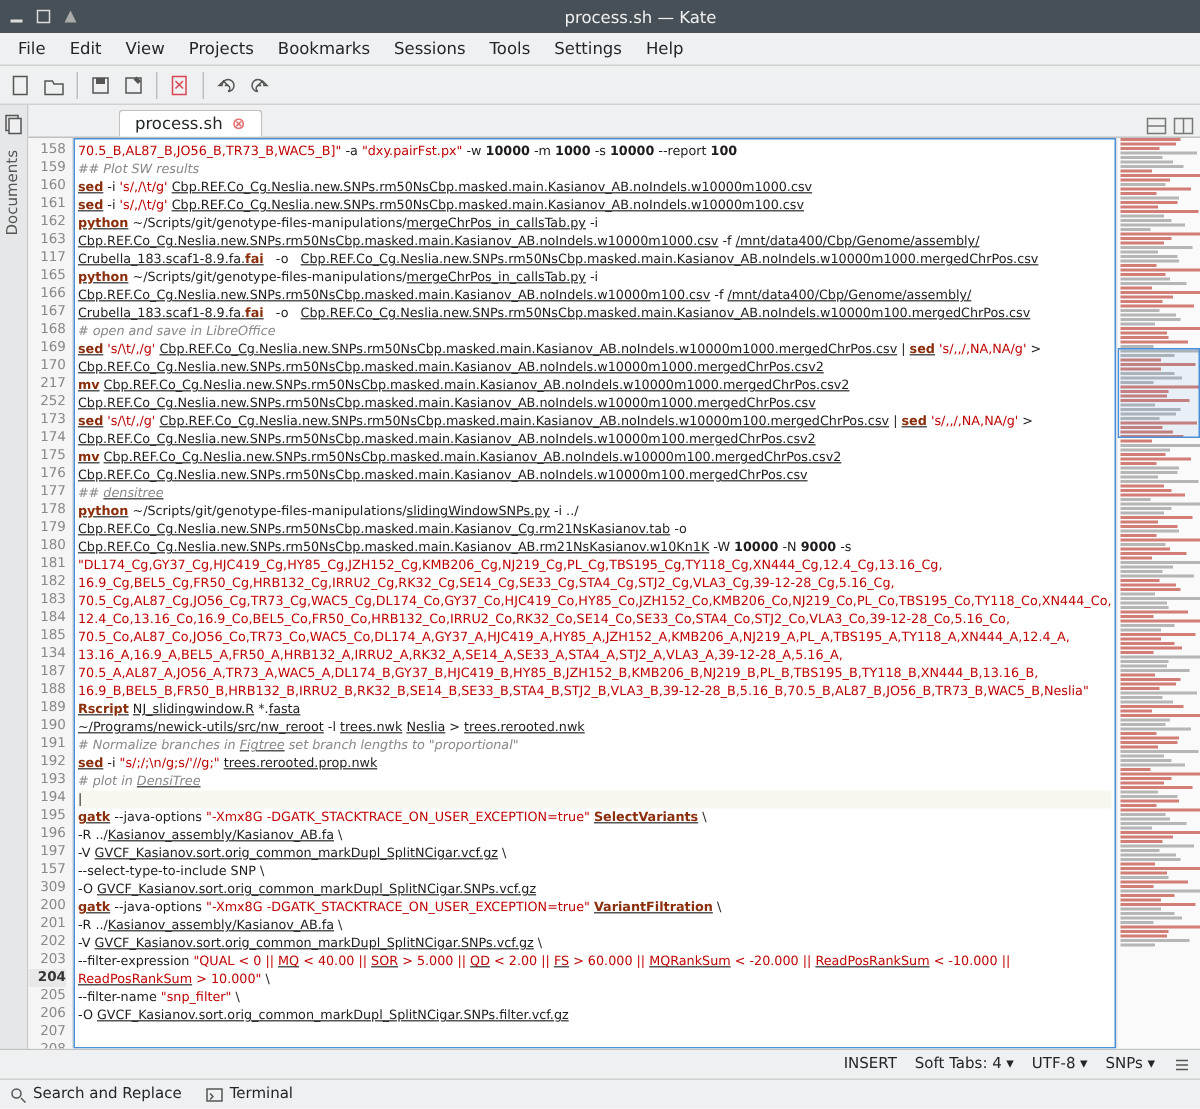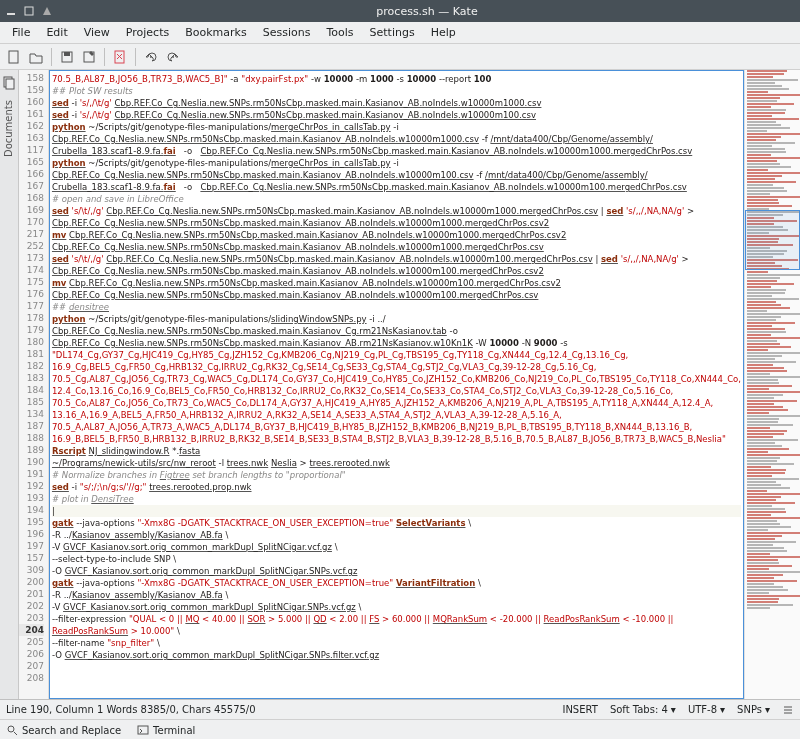--- a/index.html
+++ b/index.html
@@ -27,21 +27,21 @@
 .code .line.cur { background: #f7f7f0; }
 .minimap { width: 56px; background: #fafafa; border-left: 1px solid #e0e0e0; position: relative; overflow: hidden; }
 .minimap .mm-content { position: absolute; top: 0; left: 2px; right: 2px; }
 .minimap .mm-line { height: 2px; margin-bottom: 1px; background: #888; opacity: 0.6; }
 .minimap .mm-line.r { background: #b72c1e; }
 .minimap .mm-view { position: absolute; left: 0; right: 0; border: 1px solid #4a90d9; background: rgba(74,144,217,0.1); height: 60px; top: 140px; }
 .statusbar { height: 20px; background: #eff0f1; border-top: 1px solid #c0c0c0; display: flex; align-items: center; padding: 0 6px; font-size: 10px; gap: 12px; }
 .statusbar .spacer { flex: 1; }
 .statusbar .stat { display: flex; align-items: center; gap: 3px; }
 .bottombar { height: 20px; background: #eff0f1; border-top: 1px solid #d0d0d0; display: flex; align-items: center; padding: 0 6px; font-size: 10px; gap: 16px; }
-.bottombar .bitem { display: flex; align-items: flex-end; gap: 4px; cursor: pointer; }
+.bottombar .bitem { display: flex; align-items: center; gap: 4px; cursor: pointer; }
 
 .cmd { color: #8a2e0c; font-weight: bold; }
 .str { color: #bf0303; }
 .cm { color: #898887; font-style: italic; }
 .kw { color: #1f1c1b; font-weight: bold; }
 .ul { text-decoration: underline; text-decoration-color: #555; }
 svg { display: block; }
 </style>
 </head>
 <body>
@@ -125,20 +125,39 @@
   <div class="sidebar">
     <span class="sideicon">
         <svg width="14" height="14">
           <rect x="2" y="1" width="8" height="10" fill="none" stroke="#555"></rect>
           <rect x="4" y="3" width="8" height="10" fill="#eff0f1" stroke="#555"></rect>
         </svg>
       </span>
     <span class="sidelabel">Documents</span>
   </div>
   <div class="editor-area">
+    <div class="tabbar">
+      <div class="tab">
+        <span>process.sh</span>
+        <span class="closex">⊗</span>
+      </div>
+      <div style="flex:1"></div>
+      <span class="tbtn" style="margin-right:4px">
+          <svg width="14" height="14">
+            <rect x="1" y="2" width="12" height="10" fill="none" stroke="#777"></rect>
+            <line x1="1" y1="7" x2="13" y2="7" stroke="#777"></line>
+          </svg>
+        </span>
+      <span class="tbtn" style="margin-right:4px">
+          <svg width="14" height="14">
+            <rect x="1" y="2" width="12" height="10" fill="none" stroke="#777"></rect>
+            <line x1="7" y1="2" x2="7" y2="12" stroke="#777"></line>
+          </svg>
+        </span>
+    </div>
     <div class="editor-wrap">
       <div class="gutter" id="gutter">
           <div>158</div>
           <div>159</div>
           <div>160</div>
           <div>161</div>
           <div>162</div>
           <div>163</div>
           <div>117</div>
           <div>165</div>
@@ -370,21 +389,20 @@
             <div class="mm-line" style="width: 46px;"></div>
             <div class="mm-line" style="width: 23px;"></div>
           </div>
         <div class="mm-view"></div>
       </div>
     </div>
   </div>
 </div>
 
 <div class="statusbar">
-  <span>Line 190, Column 1  Words 8385/0, Chars 45575/0</span>
   <span class="spacer"></span>
   <span class="stat">INSERT</span>
   <span class="stat">
       <span>Soft Tabs: 4</span> 
       <span>▾</span>
     </span>
   <span class="stat">
       <span>UTF-8</span> 
       <span>▾</span>
     </span>

